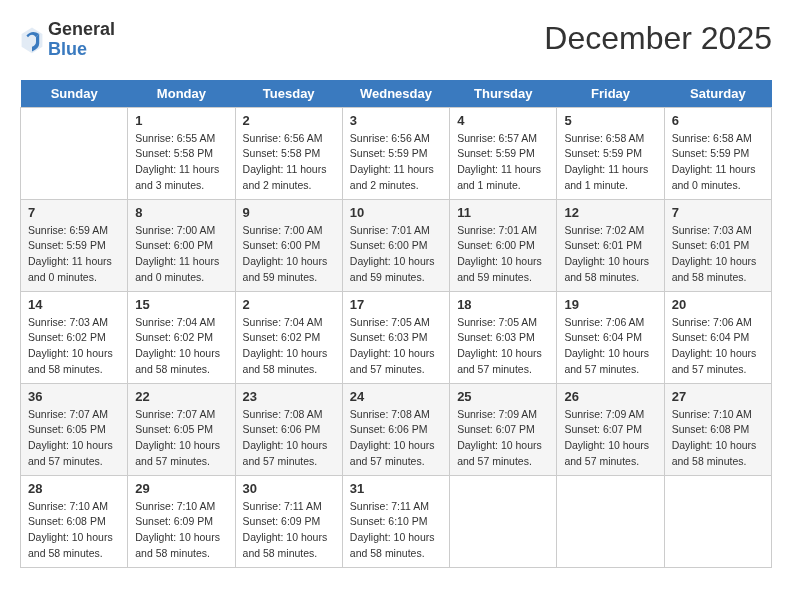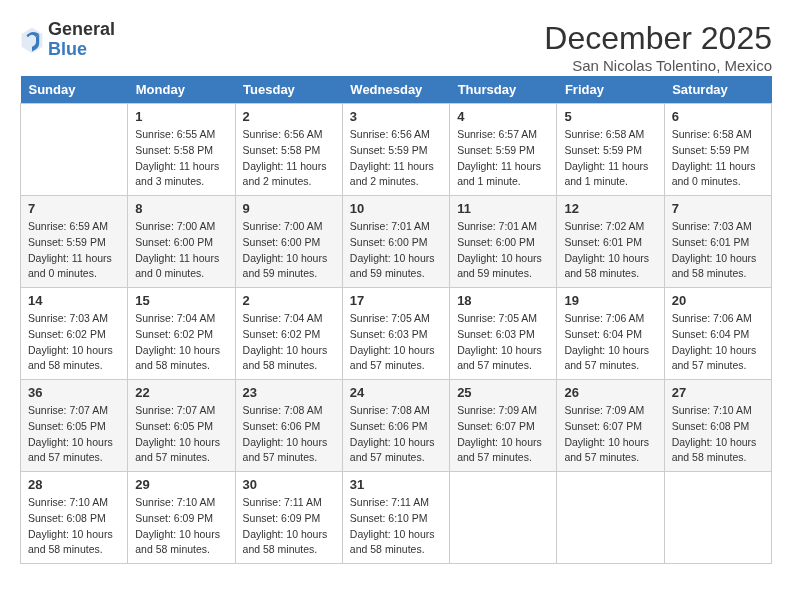--- a/index.html
+++ b/index.html
@@ -7,21 +7,21 @@
       font-family: Arial, sans-serif;
       background: #fff;
       width: 792px;
       min-height: 612px;
       padding: 20px;
     }
     .header {
       display: flex;
       justify-content: space-between;
       align-items: flex-start;
-      margin-bottom: 2px;
+      margin-bottom: 20px;
     }
     .logo {
       display: flex;
       align-items: center;
       gap: 4px;
     }
     .logo-text {
       font-size: 18px;
       font-weight: bold;
       line-height: 1.1;
@@ -45,21 +45,21 @@
       color: #555;
     }
     table {
       width: 100%;
       border-collapse: collapse;
       table-layout: fixed;
     }
     th {
       background-color: #3a7abf;
       color: white;
-      text-align: left;
+      text-align: center;
       padding: 6px 8px;
       font-size: 13px;
       font-weight: bold;
     }
     td {
       border: 1px solid #ccc;
       vertical-align: top;
       padding: 5px 7px;
       font-size: 11px;
       color: #333;
@@ -92,21 +92,20 @@
       <path d="M8,12 Q15,4 24,10 L20,14 Q15,8 10,14 Z" fill="#3a7abf"></path>
       <path d="M24,10 L24,22 Q24,28 15,32 L15,26 Q20,24 20,20 L20,14 Z" fill="#3a7abf"></path>
     </svg>
     <div class="logo-text">
       <span class="logo-general">General</span><br>
       <span class="logo-blue">Blue</span>
     </div>
   </div>
   <div class="title-area">
     <div class="month-title">December 2025</div>
-    <div class="location">San Nicolas Tolentino, Mexico</div>
   </div>
 </div>
 
 <table>
   <thead>
     <tr>
     <th>Sunday</th>
         <th>Monday</th>
         <th>Tuesday</th>
         <th>Wednesday</th>

